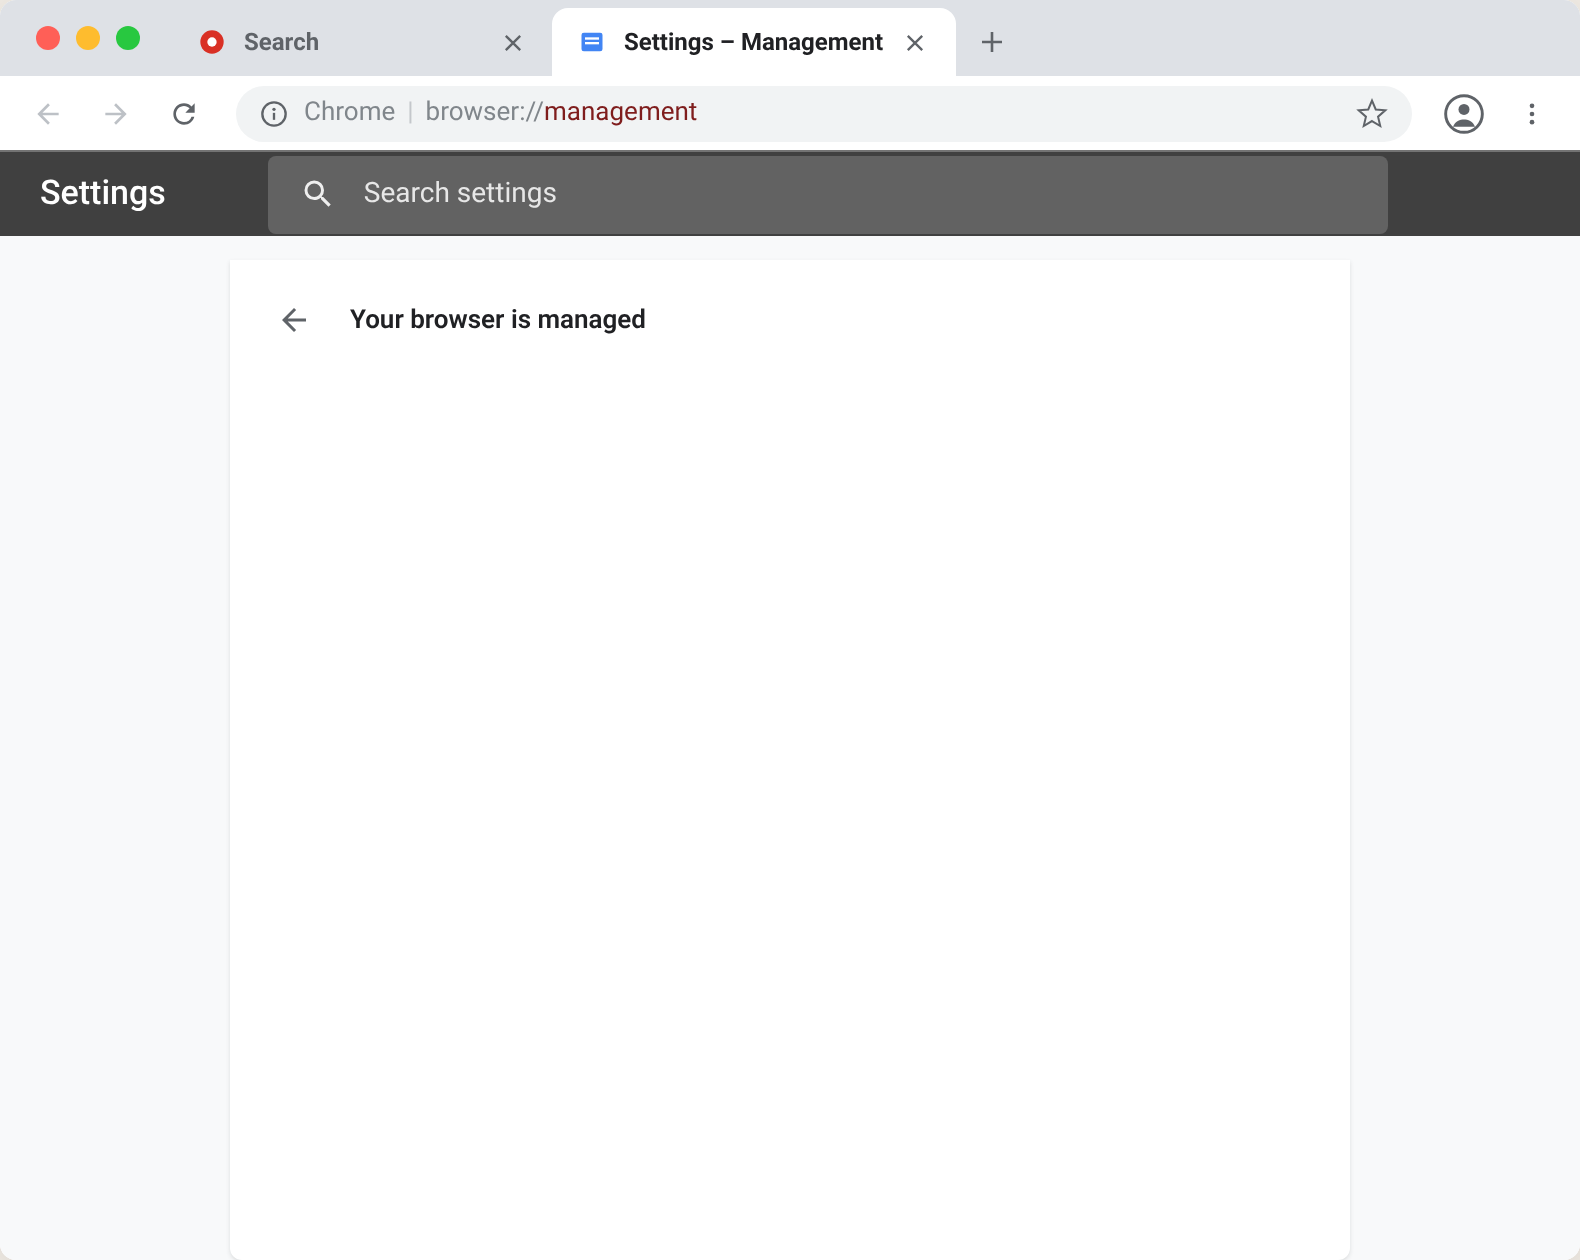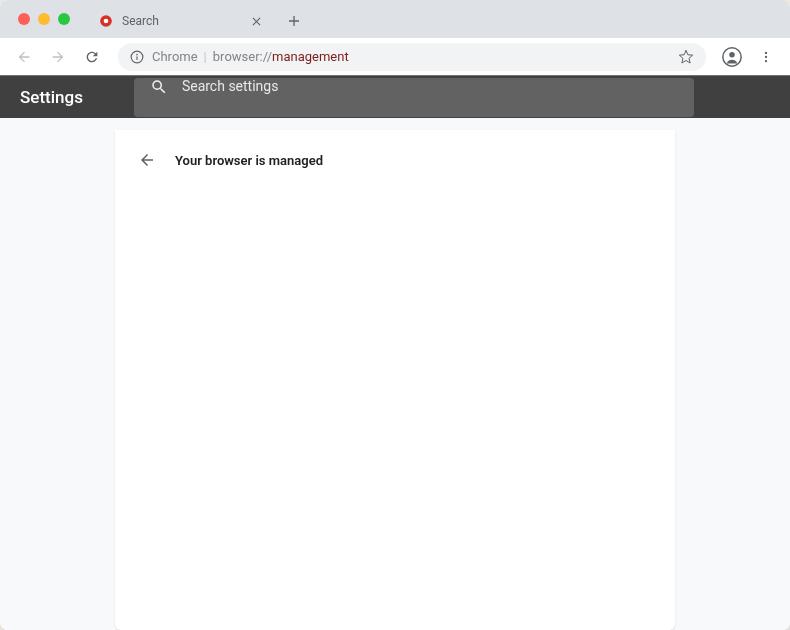--- a/index.html
+++ b/index.html
@@ -11,21 +11,21 @@
     .window-controls { display: flex; gap: 8px; padding: 0 8px; align-items: center; height: 38px; margin-top: -8px; }
     .window-dot { width: 12px; height: 12px; border-radius: 50%; }
     .dot-red { background: #ff5f57; }
     .dot-yellow { background: #febc2e; }
     .dot-green { background: #28c840; }
     
     .tabs { display: flex; height: 34px; margin-left: 8px; }
     .tab { display: flex; align-items: center; padding: 0 12px; gap: 8px; font-size: 12px; color: #5f6368; border-radius: 8px 8px 0 0; min-width: 190px; position: relative; }
     .tab.active { background: #fff; color: #202124; }
     .tab-favicon { width: 16px; height: 16px; display: flex; align-items: center; justify-content: center; flex-shrink: 0; }
-    .tab-title { flex: 1; white-space: nowrap; overflow: hidden; text-overflow: ellipsis; }
+    .tab-title { flex: 1; white-space: nowrap; overflow: hidden; text-overflow: ellipsis; font-weight: bold; }
     .tab-close { width: 16px; height: 16px; display: flex; align-items: center; justify-content: center; color: #5f6368; cursor: pointer; border-radius: 50%; }
     .new-tab-btn { width: 28px; height: 28px; display: flex; align-items: center; justify-content: center; color: #5f6368; cursor: pointer; margin: 3px 0 0 4px; border-radius: 50%; }
     
     .toolbar { height: 38px; background: #fff; display: flex; align-items: center; padding: 0 10px; gap: 6px; border-bottom: 1px solid #737373; }
     .nav-btn { width: 28px; height: 28px; display: flex; align-items: center; justify-content: center; color: #5f6368; cursor: pointer; border-radius: 50%; }
     .nav-btn.disabled { color: #bdc1c6; cursor: default; }
     
     .address-bar { flex: 1; height: 28px; background: #f1f3f4; border-radius: 14px; display: flex; align-items: center; padding: 0 12px; gap: 8px; margin: 0 6px; }
     .address-icon { color: #5f6368; display: flex; }
     .address-text { font-size: 13px; color: #80868b; display: flex; align-items: center; }
@@ -34,21 +34,21 @@
     .address-prefix { color: #80868b; }
     .address-path { color: #7f1d1d; }
     .star-btn { margin-left: auto; color: #5f6368; display: flex; cursor: pointer; }
     
     .profile-btn { width: 28px; height: 28px; display: flex; align-items: center; justify-content: center; color: #5f6368; }
     .menu-btn { width: 28px; height: 28px; display: flex; align-items: center; justify-content: center; color: #5f6368; cursor: pointer; }
     
     .content-area { flex: 1; display: flex; flex-direction: column; overflow: hidden; }
     .settings-header { height: 56px; background: #404040; display: flex; align-items: center; padding: 0 20px; gap: 51px; }
     .settings-title { color: #fff; font-size: 17px; font-weight: 500; }
-    .search-settings { flex: 1; max-width: 560px; height: 39px; background: rgba(255,255,255,0.18); border-radius: 4px; display: flex; align-items: flex-start; padding: 0 16px; gap: 14px; }
+    .search-settings { flex: 1; max-width: 560px; height: 39px; background: rgba(255,255,255,0.18); border-radius: 4px; display: flex; align-items: center; padding: 0 16px; gap: 14px; }
     .search-settings svg { color: #fff; opacity: 0.9; }
     .search-input { flex: 1; background: transparent; border: none; outline: none; color: #fff; font-size: 14px; }
     .search-input::placeholder { color: rgba(255,255,255,0.85); }
     
     .settings-body { flex: 1; background: #f8f9fa; display: flex; justify-content: center; padding-top: 12px; }
     .settings-card { width: 560px; background: #fff; border-radius: 0 0 6px 6px; margin-top: 0; padding: 20px 22px; box-shadow: 0 1px 2px rgba(60,64,67,0.15); min-height: 500px; }
     .card-header { display: flex; align-items: center; gap: 18px; margin-bottom: 28px; }
     .back-arrow { width: 20px; height: 20px; display: flex; align-items: center; justify-content: center; color: #5f6368; cursor: pointer; }
     .card-title { font-size: 13px; font-weight: 600; color: #202124; }
     .card-body { font-size: 13px; color: #5f6368; line-height: 1.5; padding-left: 0; }
@@ -67,20 +67,35 @@
     </div>
     <div class="tabs">
       <div class="tab">
         <span class="tab-favicon">
           <svg width="14" height="14" viewBox="0 0 24 24">
               <circle cx="12" cy="12" r="10" fill="#d93025"></circle>
               <circle cx="12" cy="12" r="4" fill="#fff"></circle>
             </svg>
         </span>
         <span class="tab-title">Search</span>
+        <span class="tab-close">
+          <svg width="9" height="9" viewBox="0 0 10 10">
+              <path d="M1 1l8 8M9 1l-8 8" stroke="currentColor" stroke-width="1.3"></path>
+            </svg>
+        </span>
+      </div>
+      <div class="tab active">
+        <span class="tab-favicon">
+          <svg width="14" height="14" viewBox="0 0 24 24">
+              <rect x="3" y="4" width="18" height="16" rx="2" fill="#4285f4"></rect>
+              <rect x="6" y="8" width="12" height="2" fill="#fff"></rect>
+              <rect x="6" y="12" width="12" height="2" fill="#fff"></rect>
+            </svg>
+        </span>
+        <span class="tab-title">Settings – Management</span>
         <span class="tab-close">
           <svg width="9" height="9" viewBox="0 0 10 10">
               <path d="M1 1l8 8M9 1l-8 8" stroke="currentColor" stroke-width="1.3"></path>
             </svg>
         </span>
       </div>
       <div class="new-tab-btn">
         <svg width="12" height="12" viewBox="0 0 12 12">
             <path d="M6 1v10M1 6h10" stroke="currentColor" stroke-width="1.3"></path>
           </svg>

